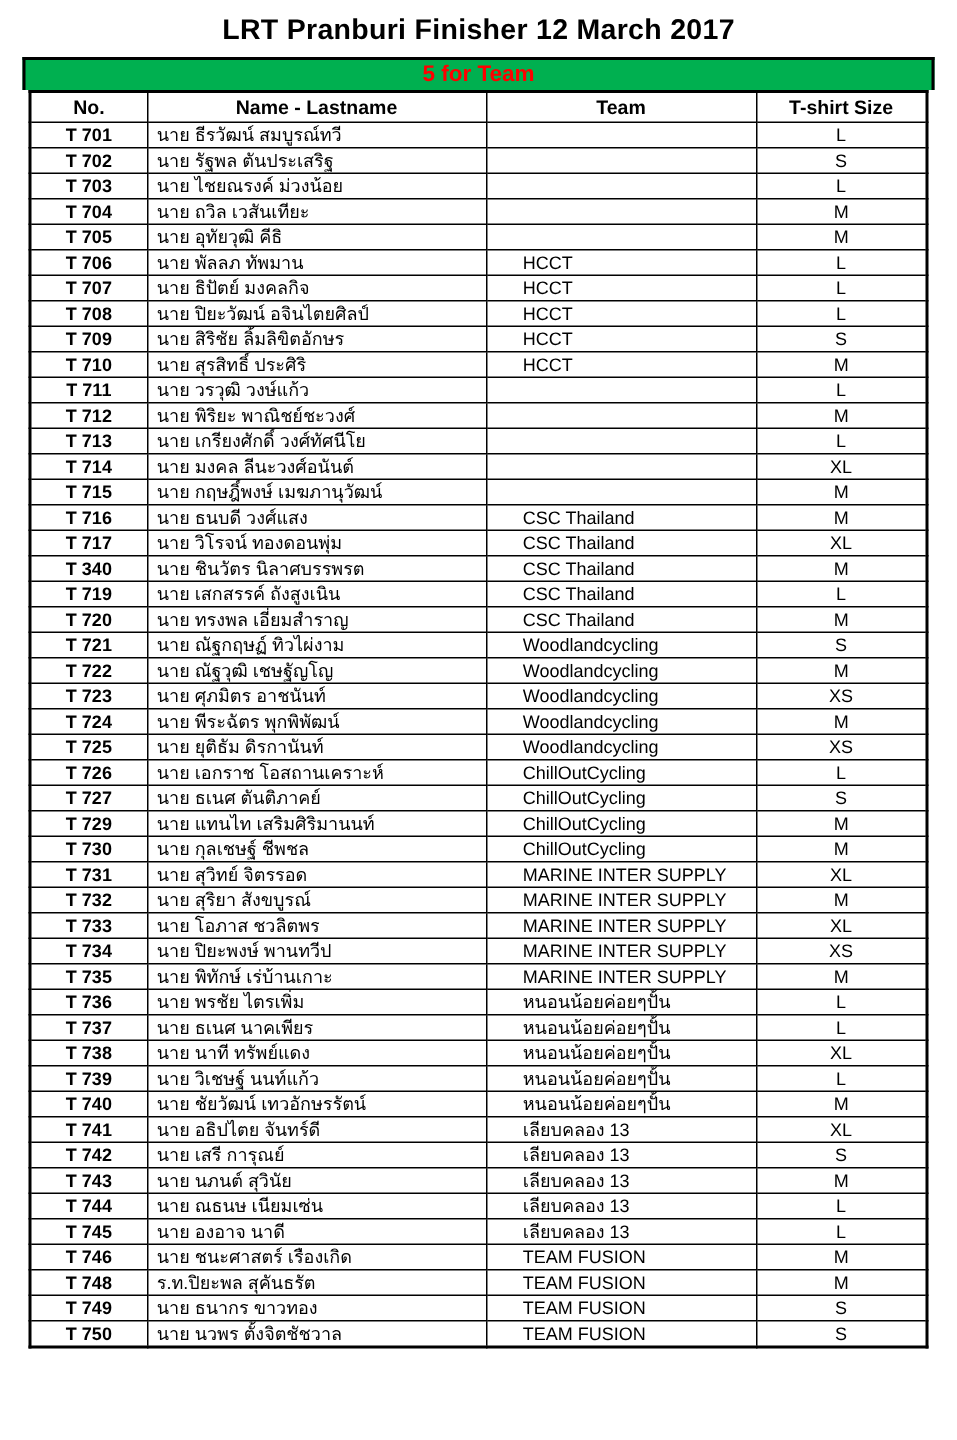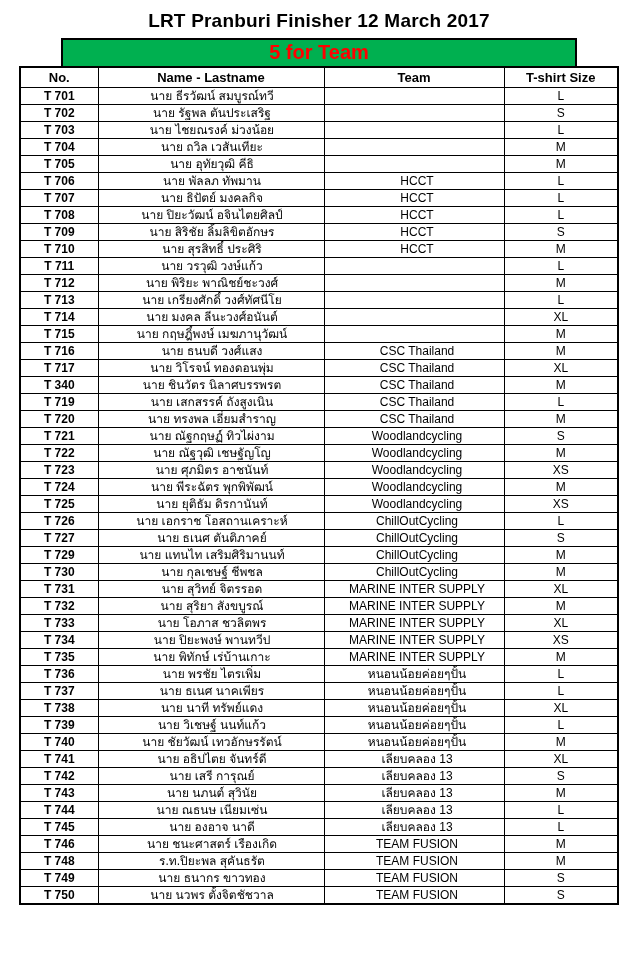--- a/index.html
+++ b/index.html
@@ -7,23 +7,23 @@
     width:638px; height:960px; overflow:hidden;
     font-family:"Liberation Sans","DejaVu Sans",sans-serif;
     color:#000;
   }
   .page { padding-top:6px; }
   .title {
     text-align:center; font-weight:bold; font-size:19px;
     margin:4px 0 6px 0; letter-spacing:0.2px;
   }
   .banner {
-    width:516px; margin:0 auto; box-sizing:border-box;
+    width:608px; margin:0 auto; box-sizing:border-box;
     background:#00B050; color:#FF0000;
-    font-weight:bold; font-size:20px; text-align:center;
+    font-weight:bold; font-size:15px; text-align:center;
     border:2px solid #000; border-bottom:none;
     padding:1px 0 2px 0;
   }
   table.finishers {
     width:599px; margin:0 auto; border-collapse:collapse;
     border:2px solid #000; table-layout:fixed;
   }
   .finishers th, .finishers td {
     border:1px solid #000; box-sizing:border-box;
     overflow:hidden; white-space:nowrap;
@@ -33,22 +33,22 @@
     height:19px; line-height:19px; padding:0 2px;
   }
   .finishers td {
     font-size:12px; height:16px; line-height:16px; padding:0 4px;
   }
   .colno   { width:78px; }
   .colname { width:226px;margin-left:13px; }
   .colteam { width:180px; }
   .colsize { width:114px; }
   td.colno   { text-align:center; font-weight:bold; }
-  td.colname { text-align:center; padding-left:6px; }
-  td.colteam { text-align:center; padding-left:10px; }
+  td.colname { text-align:left; padding-left:6px; }
+  td.colteam { text-align:left; padding-left:24px; }
   td.colsize { text-align:center; }
 </style>
 </head>
 <body>
 
 <div class="page">
   <div class="title">LRT  Pranburi  Finisher 12 March 2017</div>
   <div class="banner" style="background: rgb(0, 176, 80); color: rgb(255, 0, 0);">5 for Team</div>
   <table class="finishers">
     <thead>

